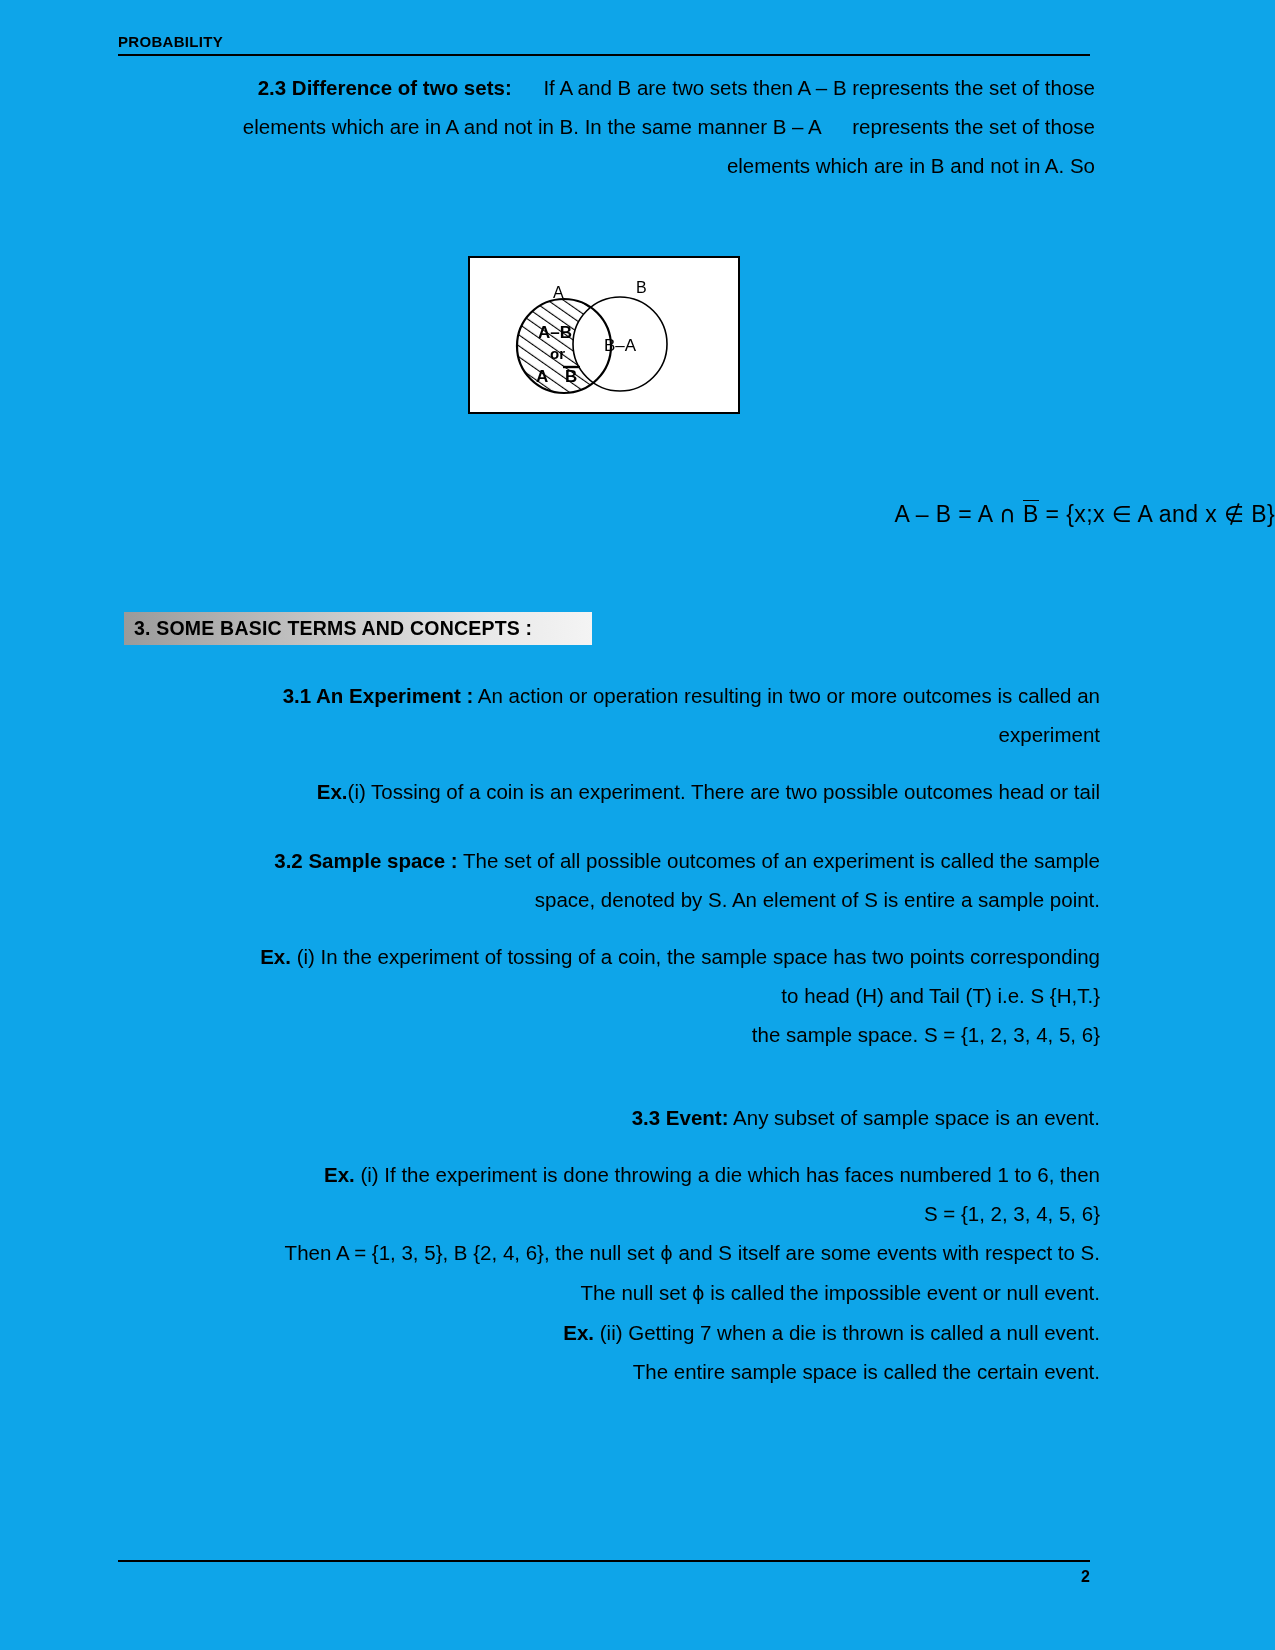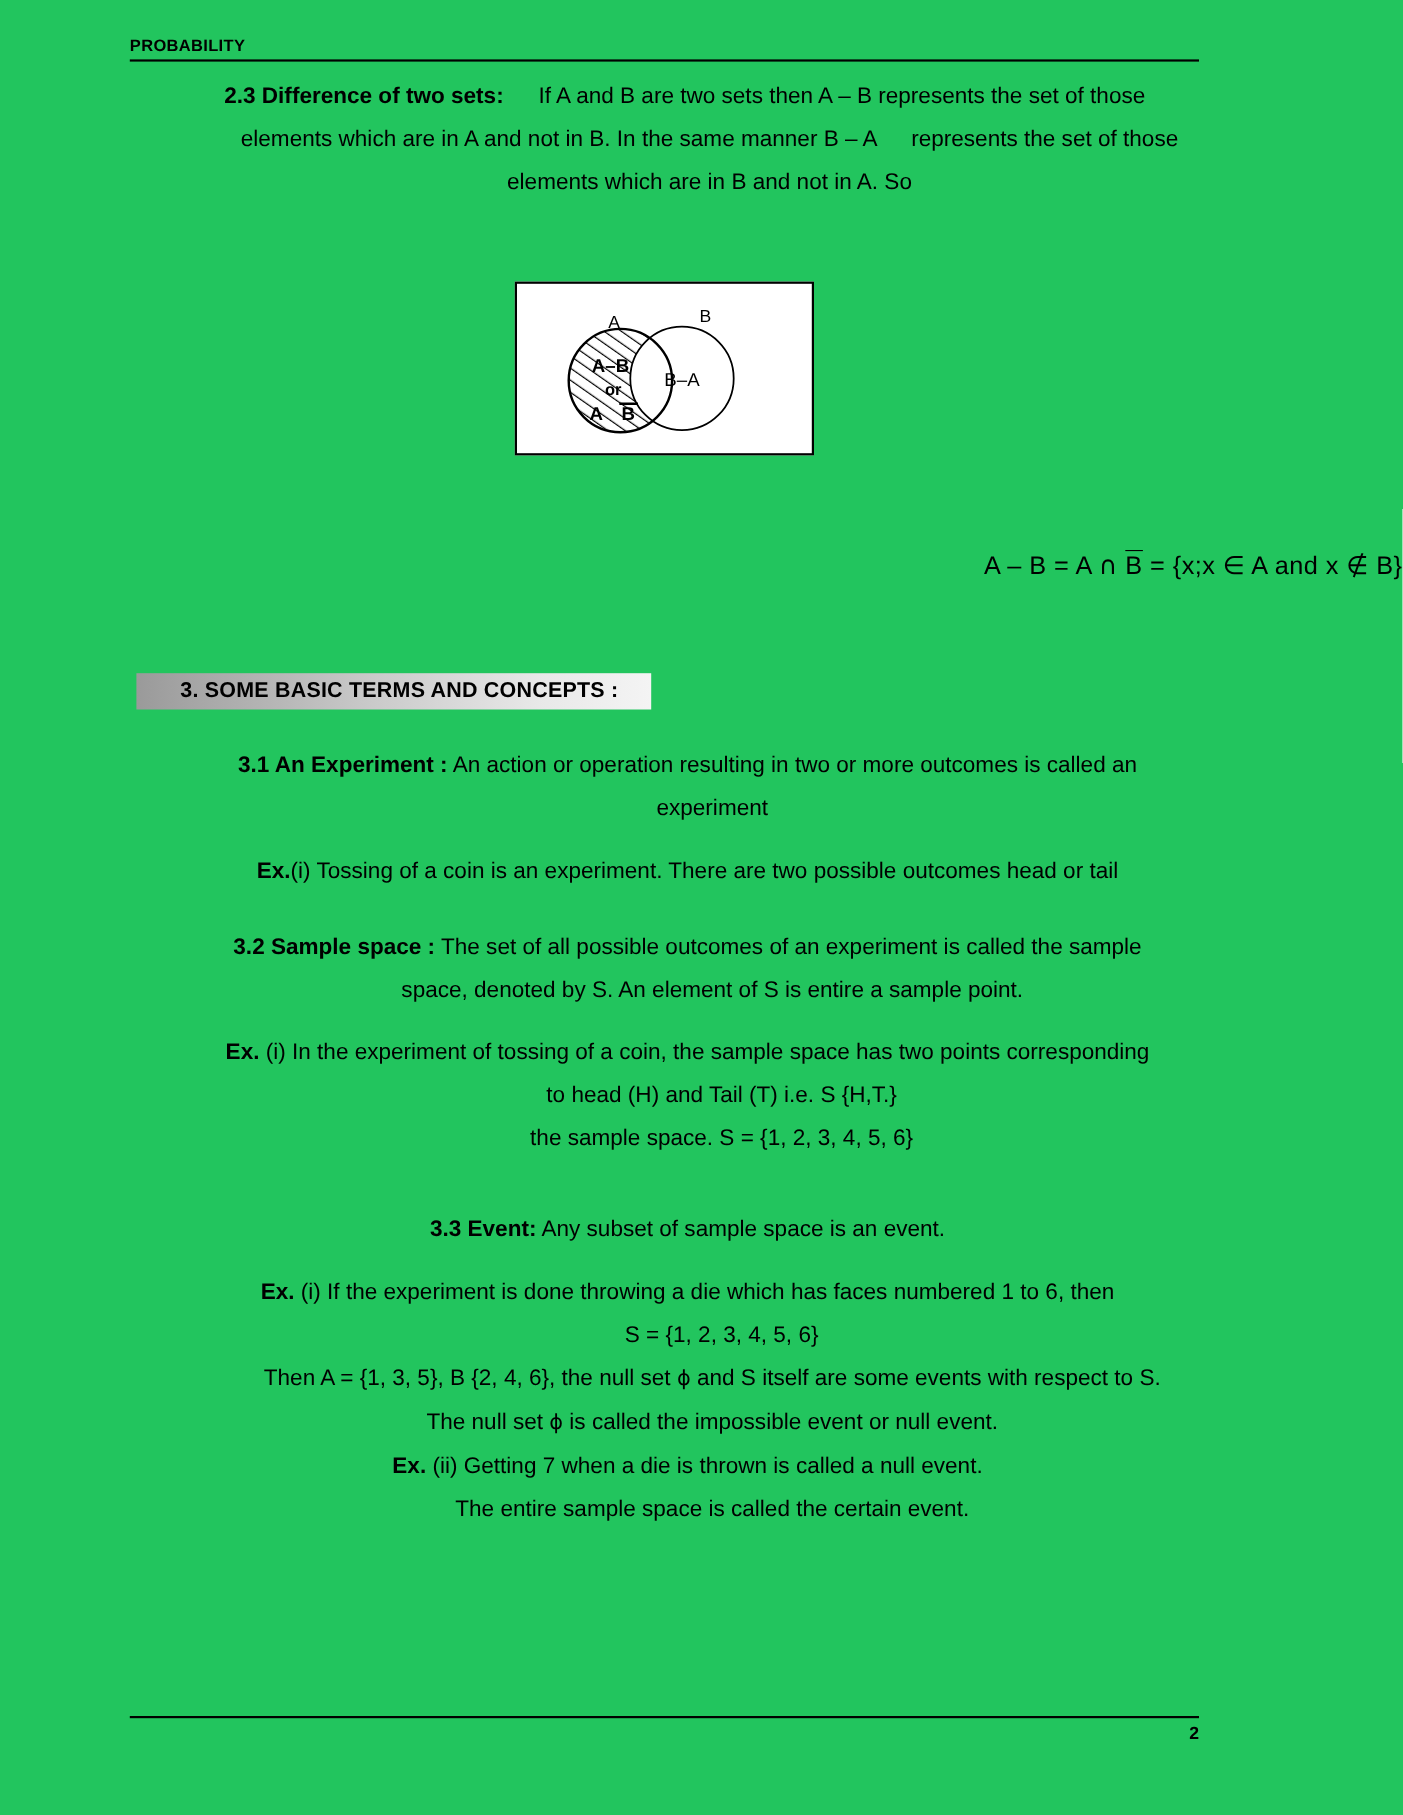--- a/index.html
+++ b/index.html
@@ -4,21 +4,21 @@
 <style>
   html, body {
     margin: 0;
     padding: 0;
     background: #ffffff;
   }
   .page {
     position: relative;
     width: 1275px;
     height: 1650px;
-    background: #22c55e;
+    background: #0ea5e9;
     font-family: "Liberation Sans", sans-serif;
     color: #000000;
     box-sizing: border-box;
     overflow: hidden;
   }
 
   
   .header {
     position: absolute;
     left: 118px;
@@ -58,21 +58,21 @@
   
   .body-block {
     position: absolute;
     left: 150px;
     top: 68px;
     width: 945px;
   }
   .para {
     font-size: 20.5px;
     line-height: 39px;
-    text-align: center;
+    text-align: right;
     margin: 0;
   }
   .para.hang {
     padding-left: 45px;
     text-indent: -45px;
   }
   .para.hang2 {
     padding-left: 48px;
     text-indent: -48px;
   }
@@ -130,21 +130,20 @@
   .section-band {
     position: absolute;
     left: 124px;
     top: 612px;
     width: 468px;
     height: 33px;
     background: linear-gradient(to right, #9a9a9a 0%, #c9c9c9 45%, #e8e8e8 78%, #f4f4f4 100%);
     display: flex;
     align-items: center;
     box-sizing: border-box;
-    justify-content: center;
   }
   .section-band-label {
     font-size: 19.5px;
     font-weight: bold;
     padding-left: 10px;
     letter-spacing: 0.2px;
     color: #000;
     white-space: nowrap;
   }
 

